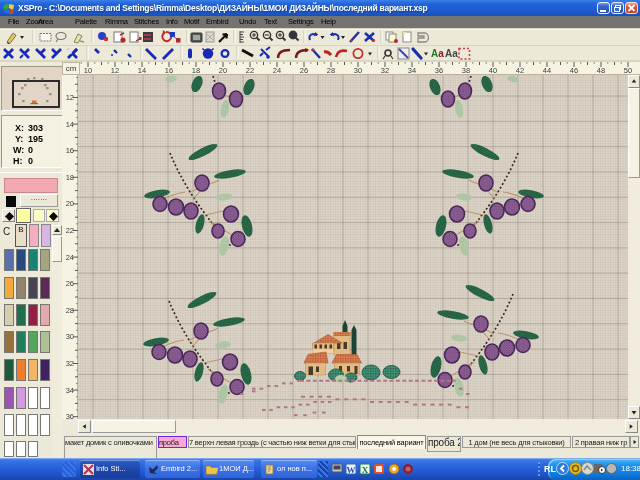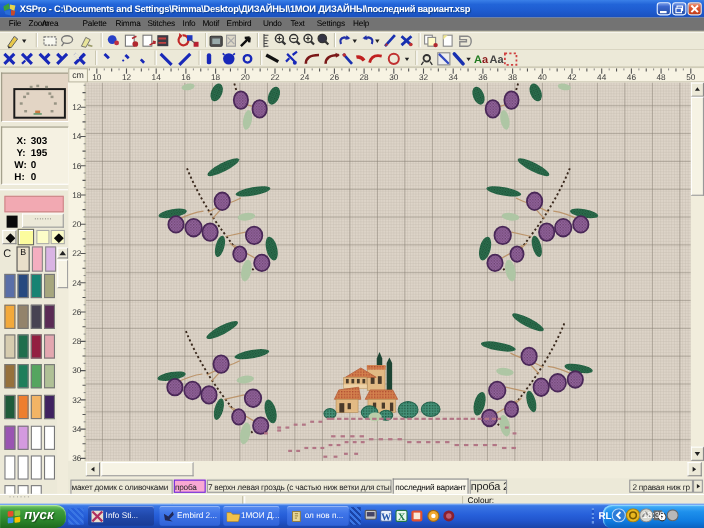--- a/index.html
+++ b/index.html
@@ -633,47 +633,30 @@
         <rect x="234.7" y="336.55" width="3.5" height="2" fill="#B27585"></rect>
         <rect x="244.0" y="336.55" width="3.5" height="2" fill="#B27585"></rect>
       </g>
     </svg>
 <div class="abs" style="left:63px;top:435px;width:577px;height:14px;background:#ECE9D8">
       <div class="abs" style="left:1px;top:1px;width:93px;height:28px;background:#ECE9D8;border:1px solid #999;font-size:7.5px;letter-spacing:-0.2px;color:#222;text-align:left;line-height:11px;overflow:hidden;white-space:nowrap">макет домик с оливочками</div>
       <div class="abs" style="left:95px;top:1px;width:29px;height:12px;background:#f9a8d4;border:1px solid #6d28d9;font-size:7.5px;letter-spacing:-0.2px;color:#222;text-align:left;line-height:11px;overflow:hidden;white-space:nowrap">проба</div>
       <div class="abs" style="left:125px;top:1px;width:168px;height:12px;background:#ECE9D8;border:1px solid #999;font-size:7.5px;letter-spacing:-0.2px;color:#222;text-align:center;line-height:11px;overflow:hidden;white-space:nowrap">7 верхн левая гроздь (с частью ниж ветки для стык)</div>
       <div class="abs" style="left:294px;top:0px;width:69px;height:14px;background:#F9F6EA;border:1px solid #888;border-bottom:none;font-size:7.5px;letter-spacing:-0.2px;color:#000;text-align:center;line-height:13px;overflow:hidden;white-space:nowrap">последний вариант</div>
       <div class="abs" style="left:364px;top:1px;width:34px;height:16px;background:#ECE9D8;border:1px solid #999;font-size:10px;letter-spacing:-0.2px;color:#222;text-align:center;line-height:11px;overflow:hidden;white-space:nowrap">проба 2</div>
+      <div class="abs" style="left:399px;top:1px;width:109px;height:12px;background:#ECE9D8;border:1px solid #999;font-size:7.5px;letter-spacing:-0.2px;color:#222;text-align:center;line-height:11px;overflow:hidden;white-space:nowrap">1 дом (не весь для стыковки)</div>
       <div class="abs" style="left:509px;top:1px;width:58px;height:12px;background:#ECE9D8;border:1px solid #999;font-size:7.5px;letter-spacing:-0.2px;color:#222;text-align:center;line-height:11px;overflow:hidden;white-space:nowrap">2 правая ниж гр</div>
       <div class="abs" style="left:567px;top:1px;width:9px;height:12px;background:#ECE9D8;border:1px solid #999">
         <svg width="7" height="10" viewBox="0 0 7 10">
           <polygon points="2.5,3 5.5,5 2.5,7" fill="#222"></polygon>
         </svg>
       </div>
     </div>
-<div class="abs" style="left:0;top:449px;width:640px;height:9px;background:#ECE9D8;border-top:1px solid #fff">
-      <span class="txt" style="left:8px;top:-1px;font-size:7px;color:#666;letter-spacing:1px">······</span>
-      <div class="abs" style="left:220px;top:1px;width:1px;height:7px;background:#C6C2AC"></div>
-      <div class="abs" style="left:222px;top:1px;width:1px;height:7px;background:#fff"></div>
-      <div class="abs" style="left:420px;top:1px;width:1px;height:7px;background:#C6C2AC"></div>
-      <span class="txt" style="left:425px;top:0px;font-size:7.5px;color:#000">Colour:</span>
-    </div>
 <div class="abs" style="left:0;top:458px;width:640px;height:22px;background:linear-gradient(180deg,#5A96EE 0%,#3A76E4 10%,#2760DA 45%,#2155CC 70%,#1A44A8 100%)">
       <div class="abs" style="left:0;top:0;width:640px;height:1px;background:#7AA8F4"></div>
-      <div class="abs" style="left:0;top:1px;width:60px;height:21px;border-radius:0 9px 9px 0;background:linear-gradient(180deg,#7FD06F 0%,#3D9C3D 25%,#2E8A2E 60%,#1E6A1E 100%);box-shadow:inset 0 1px 1px #B8E8A8">
-        <svg class="abs" style="left:6px;top:4px" width="14" height="14" viewBox="0 0 14 14">
-          <g transform="skewY(-6)">
-            <rect x="1" y="2" width="5.2" height="5" rx="1" fill="#E84C2C"></rect>
-            <rect x="7.2" y="2" width="5.2" height="5" rx="1" fill="#8CC63F"></rect>
-            <rect x="1" y="8" width="5.2" height="5" rx="1" fill="#3D8FE8"></rect>
-            <rect x="7.2" y="8" width="5.2" height="5" rx="1" fill="#F8C300"></rect>
-          </g>
-        </svg>
-        <span class="txt" style="left:22px;top:2px;font-size:12px;font-weight:bold;font-style:italic;color:#fff;text-shadow:1px 1px 1px #1A4A1A">пуск</span>
-      </div>
       <div class="abs" style="left:62px;top:4px;width:14px;height:15px;background:repeating-linear-gradient(45deg,#2760DA 0 2px,#3A76E4 2px 4px)"></div>
       <div class="abs" style="left:80px;top:2px;width:60px;height:18px;border-radius:2px;background:linear-gradient(180deg,#2E5CC8 0%,#2048AA 50%,#1A3C96 100%);box-shadow:inset 0 1px 0 rgba(255,255,255,.35)">
         <svg class="abs" style="left:3px;top:4px" width="11" height="11" viewBox="0 0 11 11">
           <rect width="11" height="11" fill="#E8E0D0"></rect>
           <path d="M1,1 l9,9 M10,1 l-9,9" stroke="#B03060" stroke-width="2"></path>
         </svg>
         <span class="txt" style="left:16px;top:4px;font-size:7.5px;color:#fff">Info Sti...</span>
       </div>
       <div class="abs" style="left:145px;top:2px;width:55px;height:18px;border-radius:2px;background:linear-gradient(180deg,#5A8EF0 0%,#3E74E8 40%,#3063D8 100%);box-shadow:inset 0 1px 0 rgba(255,255,255,.35)">
         <svg class="abs" style="left:3px;top:4px" width="11" height="11" viewBox="0 0 11 11">
@@ -735,14 +718,14 @@
         <path d="M3,8 L6,4 L10,8" stroke="#888" stroke-width="1.5" fill="none"></path>
       </svg>
       <svg class="abs" style="left:593px;top:4px" width="13" height="13" viewBox="0 0 13 13">
         <rect x="1" y="2" width="8" height="9" fill="#686868"></rect>
         <circle cx="9" cy="8" r="3.5" fill="#fff" stroke="#333"></circle>
         <path d="M8,6.5 v3 l2,-1.5 z" fill="#222"></path>
       </svg>
       <svg class="abs" style="left:606px;top:5px" width="11" height="11" viewBox="0 0 11 11">
         <circle cx="5.5" cy="5.5" r="5" fill="#B8B8B8" stroke="#666"></circle>
       </svg>
-      <span class="txt" style="left:584px;top:6px;font-size:8px;color:#fff">18:38</span>
+      <span class="txt" style="left:621px;top:6px;font-size:8px;color:#fff">18:38</span>
     </div>
 </div>
 </body></html>

